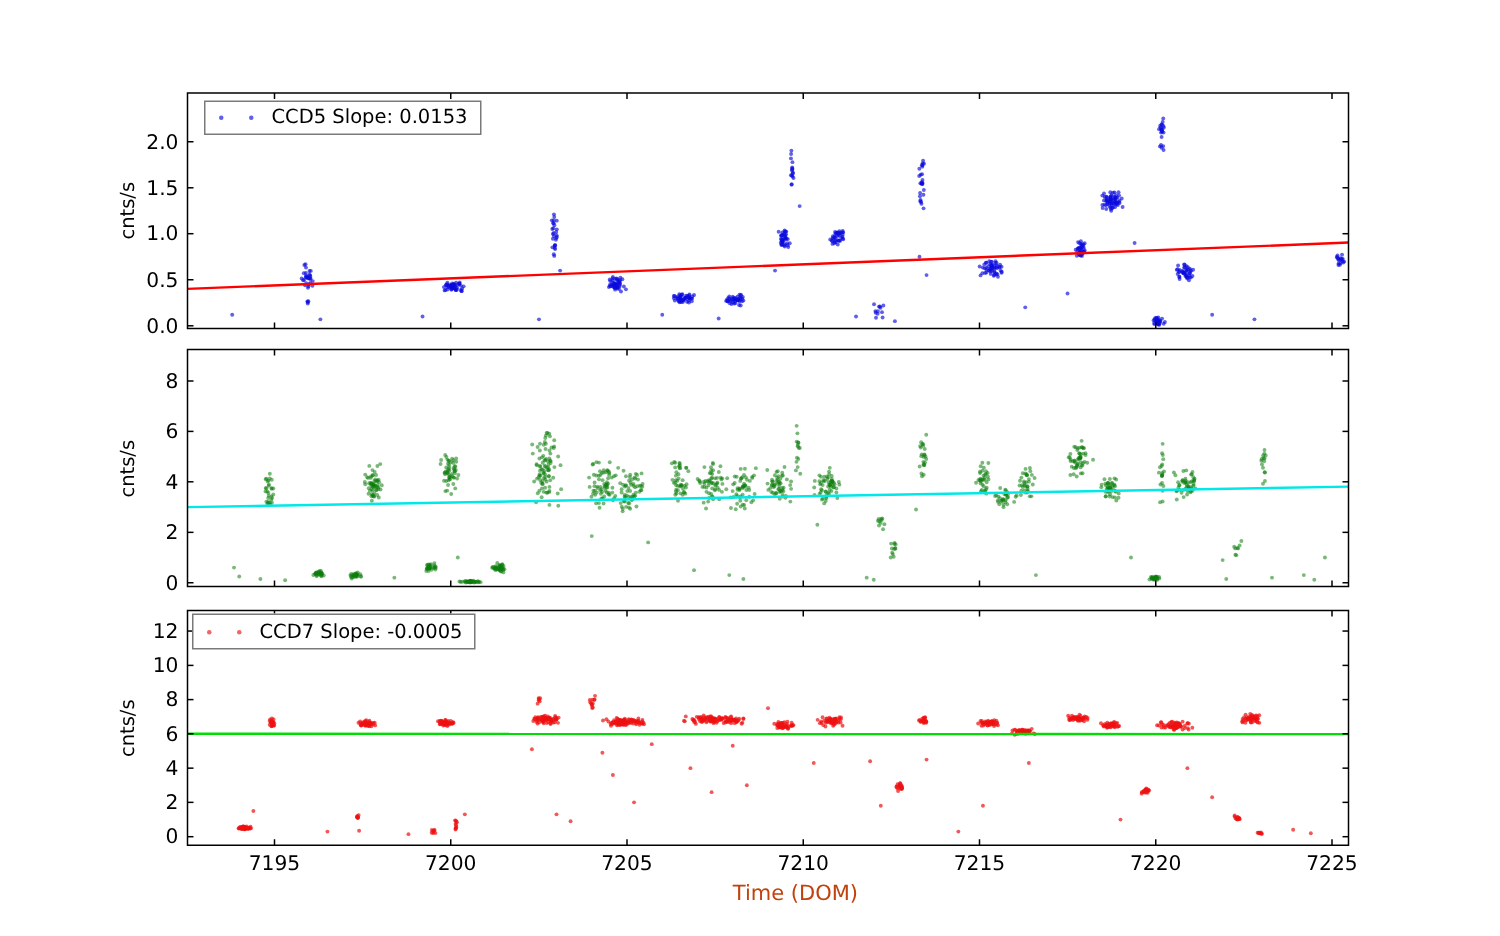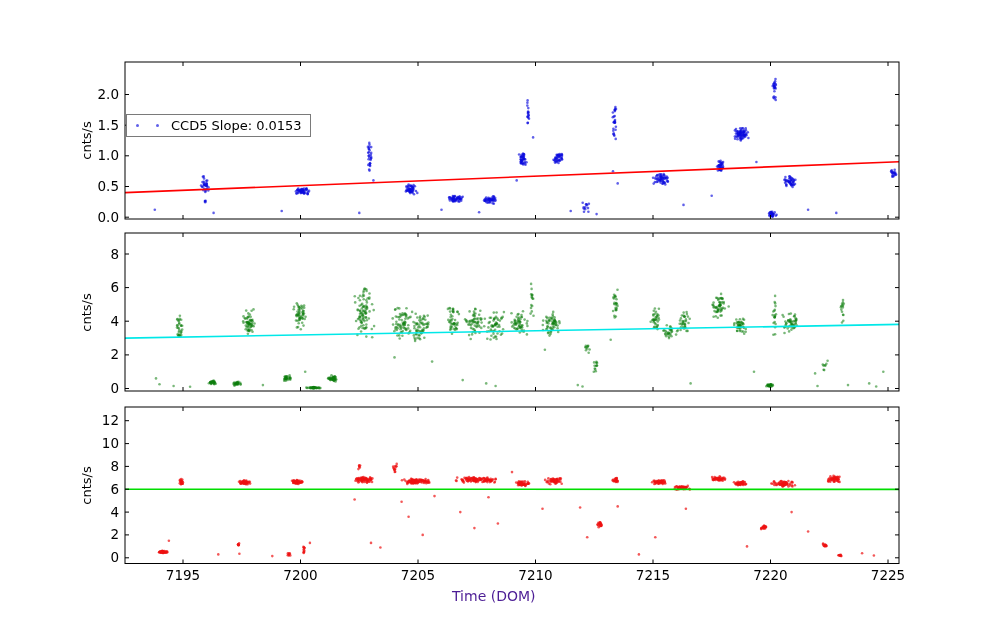--- a/index.html
+++ b/index.html
@@ -7,22 +7,22 @@
           font-family:"DejaVu Sans","Liberation Sans",sans-serif;overflow:hidden;}
   #plot-svg{position:absolute;left:0;top:0;}
   .legend{position:absolute;display:flex;align-items:center;background:#ffffff;
           border:1px solid #7a7a7a;font-size:13px;color:#000;z-index:5;}
   .legend .lm{display:inline-block;width:3px;height:3px;border-radius:50%;opacity:.65;}
   .legend .lm1{margin-left:9px;}
   .legend .lm2{margin-left:17px;}
   .legend .ltext{margin-left:12px;margin-right:8px;white-space:nowrap;}
   .ylabel{position:absolute;width:44px;text-align:center;font-size:13px;color:#000;
           transform:rotate(-90deg);}
-  .xlabel{position:absolute;left:452px;top:588px;width:120px;text-align:left;
-          font-size:14px;color:#4c1d95;}
+  .xlabel{position:absolute;left:452px;top:588px;width:120px;text-align:right;
+          font-size:14px;color:#c2410c;}
 </style>
 </head>
 <body>
 
 <div class="figure">
   <svg id="plot-svg" width="1000" height="624">
       <clipPath id="clip0">
         <rect x="125" y="62" width="774" height="157"></rect>
       </clipPath>
       <g clip-path="url(#clip0)" fill="#0b0bdd" fill-opacity="0.65">
@@ -3002,24 +3002,29 @@
       <rect x="125" y="407" width="774" height="156.5" fill="none" stroke="#000" stroke-width="1"></rect>
       <text x="183.0" y="580" text-anchor="middle" font-size="13.5" fill="#000">7195</text>
       <text x="300.5" y="580" text-anchor="middle" font-size="13.5" fill="#000">7200</text>
       <text x="418.0" y="580" text-anchor="middle" font-size="13.5" fill="#000">7205</text>
       <text x="535.5" y="580" text-anchor="middle" font-size="13.5" fill="#000">7210</text>
       <text x="653.0" y="580" text-anchor="middle" font-size="13.5" fill="#000">7215</text>
       <text x="770.5" y="580" text-anchor="middle" font-size="13.5" fill="#000">7220</text>
       <text x="888.0" y="580" text-anchor="middle" font-size="13.5" fill="#000">7225</text>
     </svg>
 
-  <div class="legend" id="legend-0" style="left:126px;top:67px;height:21px;margin-top:47px;">
+  <div class="legend" id="legend-0" style="left:136px;top:67px;height:21px;">
     <span class="lm lm1" style="background: rgb(11, 11, 221);"></span>
     <span class="lm lm2" style="background: rgb(11, 11, 221);"></span>
     <span class="ltext">CCD5 Slope: 0.0153</span>
+  </div>
+  <div class="legend" id="legend-2" style="left:128px;top:409px;height:22px;">
+    <span class="lm lm1" style="background: rgb(238, 17, 17);"></span>
+    <span class="lm lm2" style="background: rgb(238, 17, 17);"></span>
+    <span class="ltext">CCD7 Slope: -0.0005</span>
   </div>
 
   <div class="ylabel" style="left:64px;top:133px;">cnts/s</div>
   <div class="ylabel" style="left:64px;top:305px;">cnts/s</div>
   <div class="ylabel" style="left:64px;top:478px;">cnts/s</div>
 
   <div class="xlabel">Time (DOM)</div>
 </div>
 
 </body></html>

